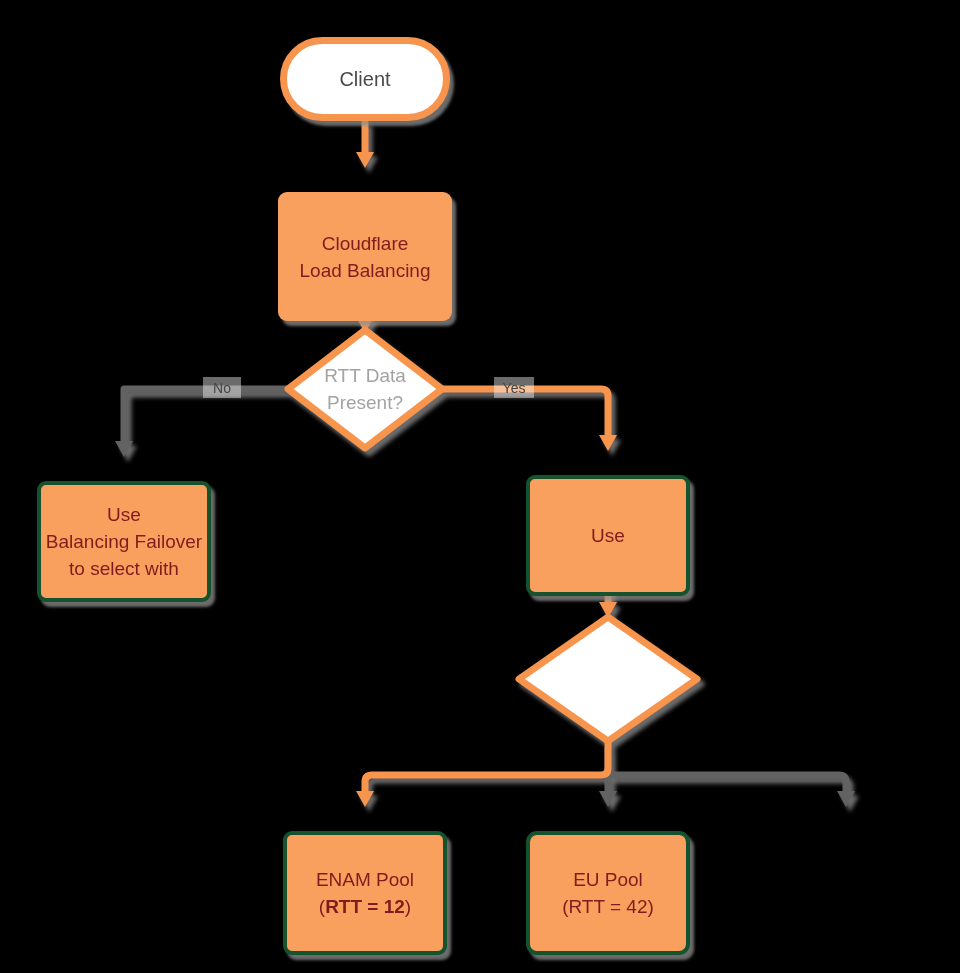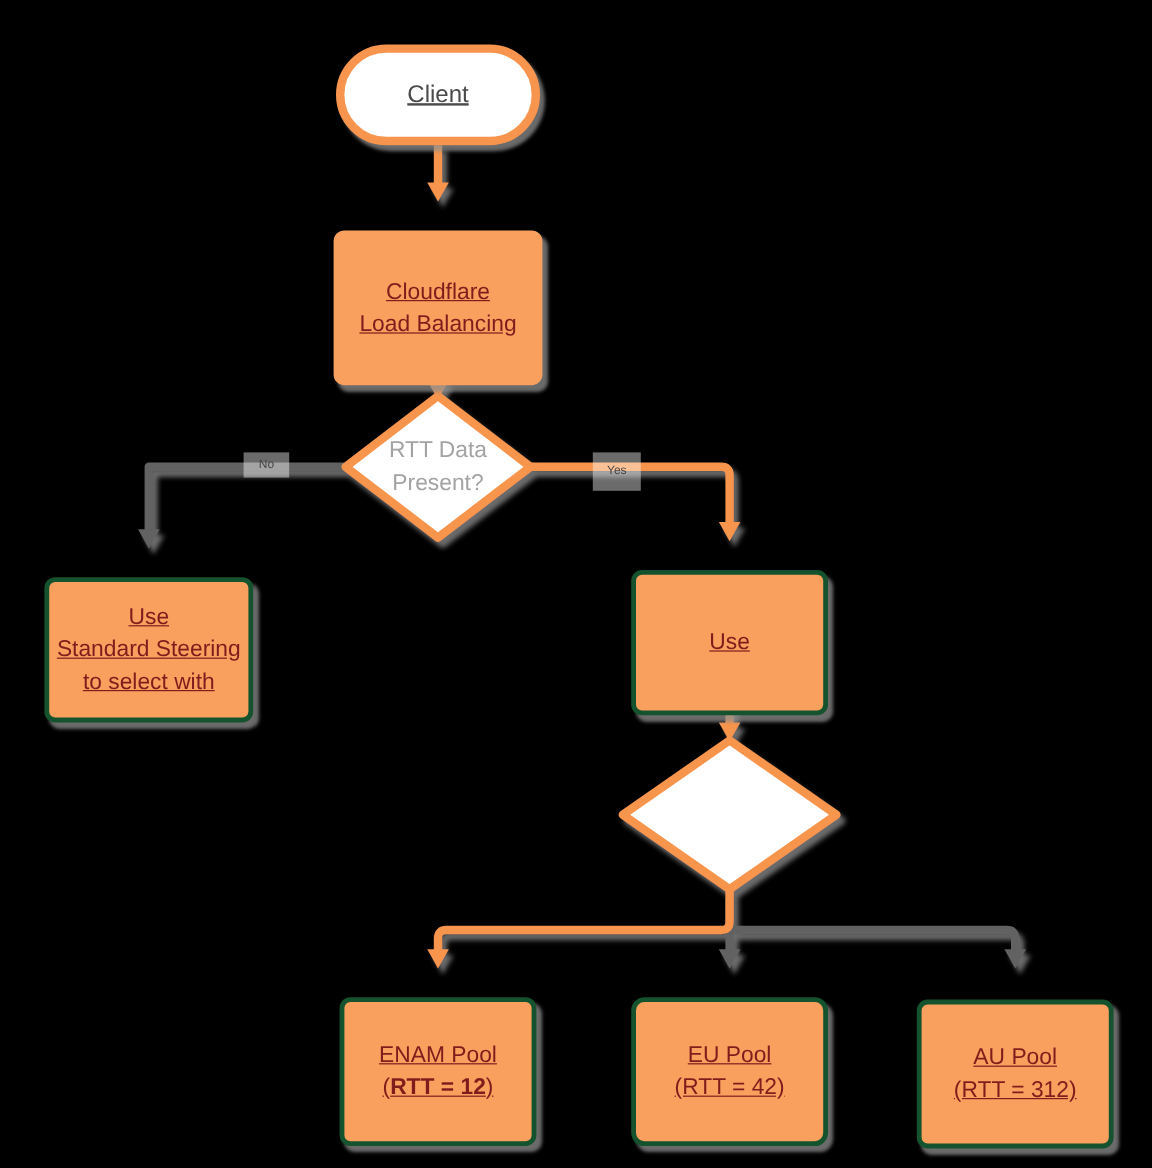--- a/index.html
+++ b/index.html
@@ -5,39 +5,38 @@
   html,body{margin:0;padding:0;background:#000;}
   .canvas{
     position:relative;width:960px;height:973px;background:#000000;
     font-family:"Liberation Sans", sans-serif;overflow:hidden;
   }
   .canvas svg{position:absolute;left:0;top:0;}
   .node{
     position:absolute;display:flex;flex-direction:column;align-items:center;justify-content:center;
     text-align:center;box-sizing:border-box;
     box-shadow:4px 5px 3px rgba(143,143,143,0.75);
-    text-decoration:underline;
   }
   .terminator{
     background:#ffffff;border:7px solid #f7954e;border-radius:45px;
     color:#4a4a4a;font-size:20px;
   }
   .process{
     background:#f9a05f;border-radius:9px;color:#7f1d1d;
     font-size:19px;line-height:27px;margin-top:25px;
   }
   .process.cream{border:4px solid #14532d;}
   .b{font-weight:bold;}
   .diamond-label{
     position:absolute;text-align:center;color:#a3a3a3;
     font-size:19px;line-height:27px;
   }
   .edge-label{
     position:absolute;display:flex;align-items:center;justify-content:center;
-    background:rgba(255,255,255,0.42);color:#454545;font-size:10px;line-height:14px;
+    background:rgba(255,255,255,0.42);color:#454545;font-size:14px;line-height:14px;
   }
 </style>
 </head>
 <body>
 
 <div class="canvas">
 
   <svg width="960" height="973" viewBox="0 0 960 973">
     <defs>
       <filter id="ds" x="-20%" y="-20%" width="140%" height="140%">
@@ -80,43 +79,39 @@
 
   <div class="diamond-label" style="left:290px;top:362px;width:150px;">
     <span>RTT Data</span><br>
     <span>Present?</span>
   </div>
 
   <div class="edge-label" style="left:203px;top:377px;width:38px;height:21px;">
     <span>No</span>
   </div>
 
-  <div class="edge-label" style="left:494px;top:377px;width:40px;height:32px;text-align:center;">
+  <div class="edge-label" style="left:494px;top:377px;width:40px;height:21px;text-align:center;">
     <span>Yes</span>
   </div>
 
   <div class="node process cream" style="left:37px;top:456px;width:174px;height:121px;">
     <span>Use</span>
-    <span>Standard Steering</span>
+    <span>Balancing Failover</span>
     <span>to select with</span>
   </div>
 
   <div class="node process cream" style="left:526px;top:450px;width:164px;height:121px;">
     <span>Use</span>
   </div>
 
 
   <div class="node process cream" style="left:283px;top:806px;width:164px;height:124px;align-items:center;">
     <span>ENAM Pool</span>
     <span><span>(</span><span class="b">RTT = 12</span><span>)</span></span>
   </div>
 
   <div class="node process cream" style="left:526px;top:806px;width:164px;height:124px;border-radius:11px;">
     <span>EU Pool</span>
     <span>(RTT = 42)</span>
   </div>
 
-  <div class="node process cream" style="left:764px;top:808px;width:164px;height:124px;">
-    <span>AU Pool</span>
-    <span>(RTT = 312)</span>
-  </div>
 
 </div>
 
 </body></html>

